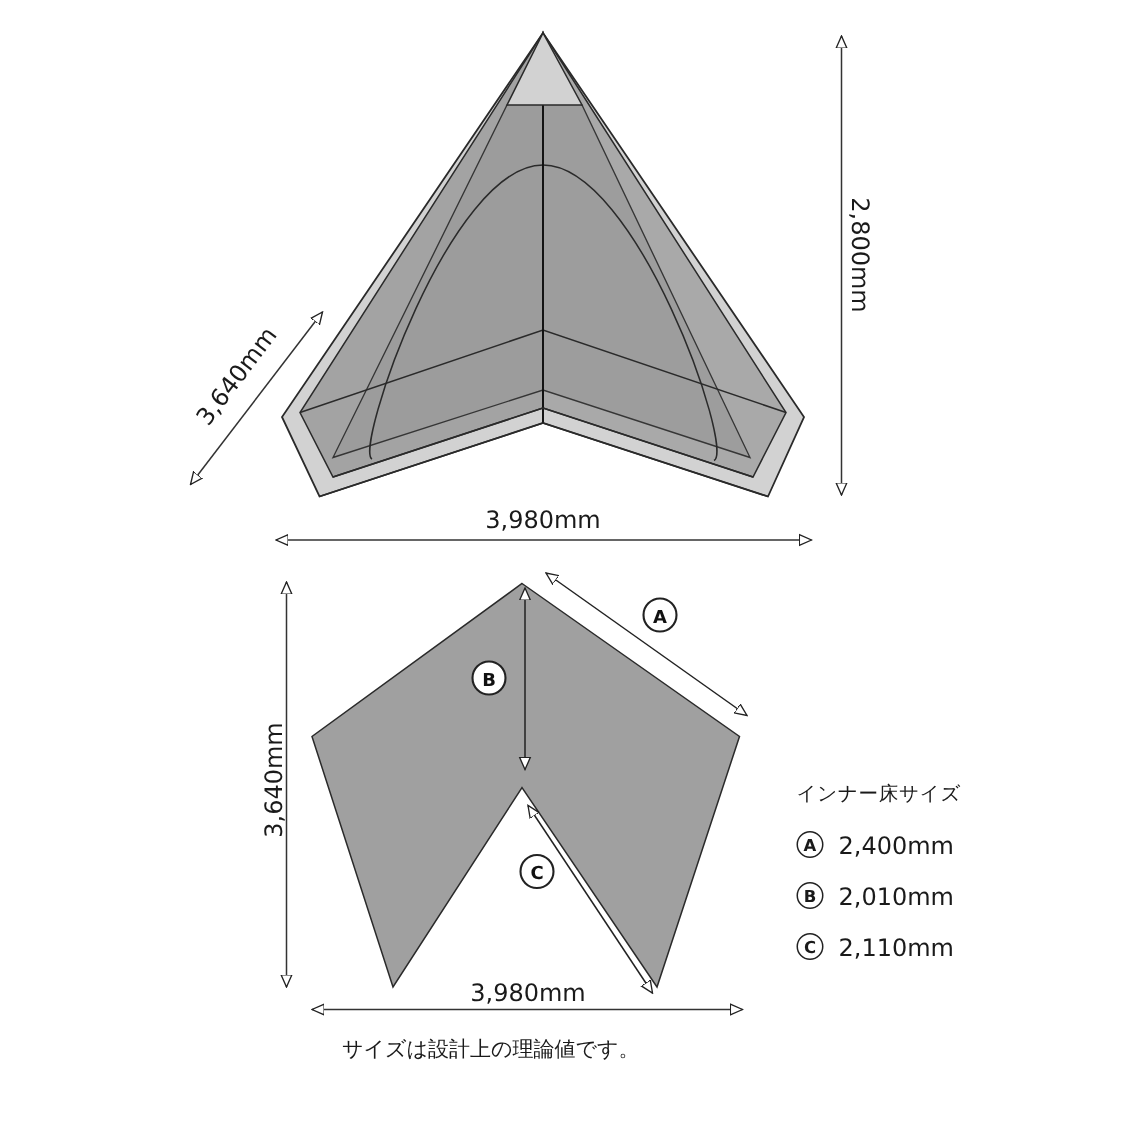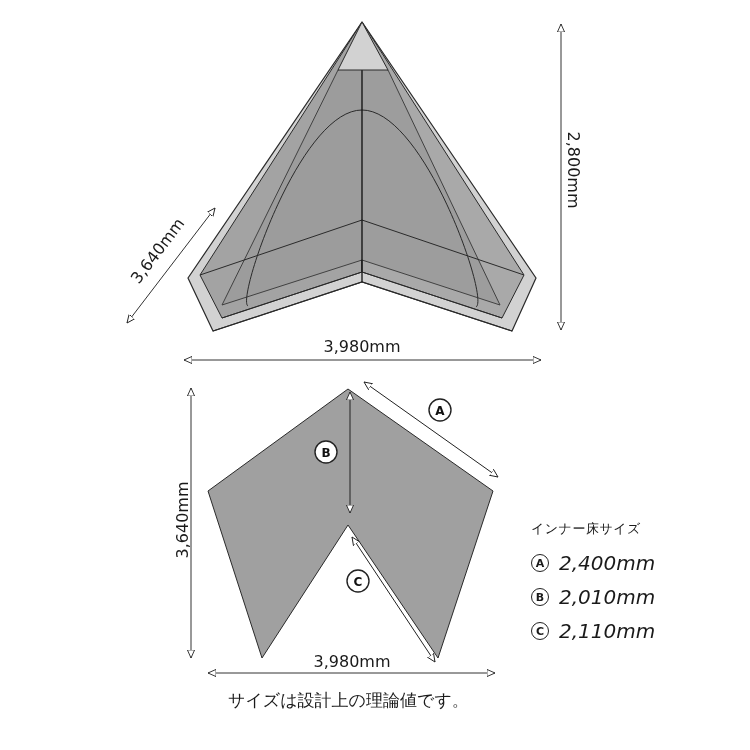--- a/index.html
+++ b/index.html
@@ -3,22 +3,22 @@
   <meta charset="utf-8">
   <style>
     html, body { margin: 0; padding: 0; background: #ffffff; }
     body { width: 750px; height: 750px; position: relative; overflow: hidden; font-family: "DejaVu Sans", "Liberation Sans", sans-serif; color: #1a1a1a; }
     svg { position: absolute; left: 0; top: 0; }
     .dim-text { font-family: "DejaVu Sans", sans-serif; font-size: 16px; fill: #1a1a1a; }
     .legend { position: absolute; left: 496px; top: 520px; width: 130px; margin-left: 35px; }
     .legend-title { font-size: 13px; margin: 0 0 8px 0; letter-spacing: 0.5px; }
     .legend-row { display: flex; align-items: center; height: 34px; }
     .badge { width: 18px; height: 18px; border: 1.5px solid #222; border-radius: 50%; display: flex; align-items: center; justify-content: center; font-size: 11px; font-weight: bold; margin-right: 10px; box-sizing: border-box; }
-    .legend-val { font-size: 20px; font-style: italic; }
-    .note { position: absolute; left: 228px; top: 692px; font-size: 17px; line-height: 17px; color: #1a1a1a; }
+    .legend-val { font-size: 16px; }
+    .note { position: absolute; left: 228px; top: 692px; font-size: 14px; line-height: 17px; color: #1a1a1a; }
     .note div { white-space: nowrap; }
   </style>
 </head>
 <body>
 
 <svg width="750" height="750" viewBox="0 0 750 750">
   <defs>
     <marker id="arr" viewBox="0 0 10 10" refX="9" refY="5" markerWidth="9" markerHeight="9" orient="auto-start-reverse">
       <path d="M0,1 L9,5 L0,9 Z" fill="#fff" stroke="#222" stroke-width="1"></path>
     </marker>

